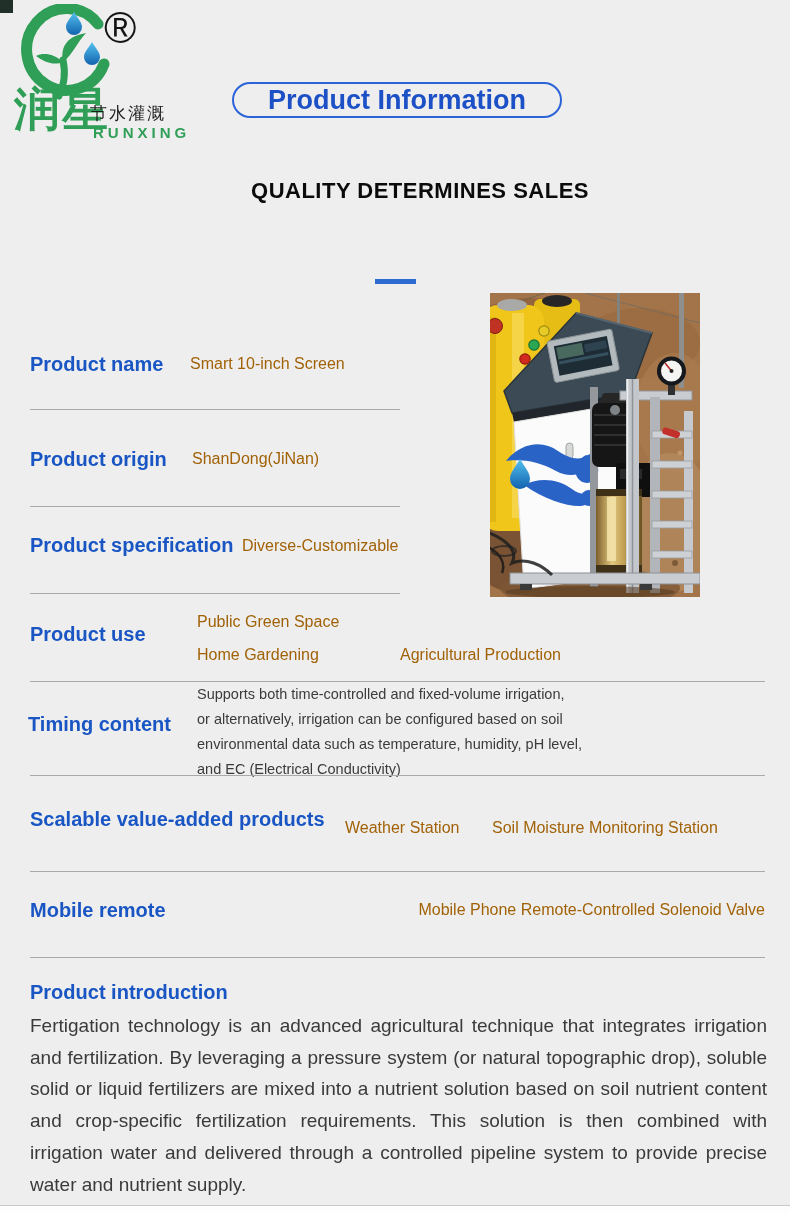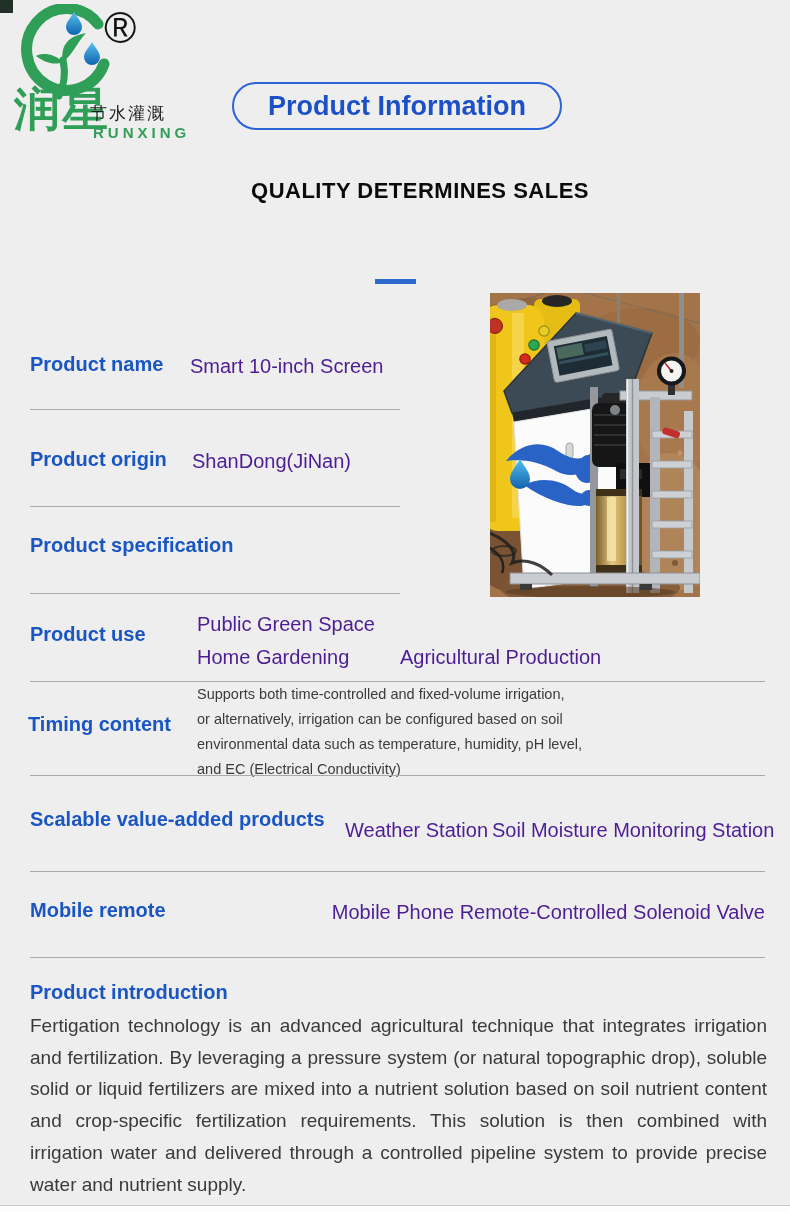--- a/index.html
+++ b/index.html
@@ -12,32 +12,32 @@
   .corner-dot{left:0;top:0;width:13px;height:13px;background:#22302a;}
 
   
   .logo-cn{left:14px;top:86px;font-size:46px;font-weight:bold;color:#2f9e56;letter-spacing:2px;line-height:1;}
   .logo-tagline{left:90px;top:102px;font-size:17px;color:#1c1c1c;letter-spacing:2px;}
   .logo-en{left:93px;top:124px;font-size:15px;font-weight:bold;color:#2f9e56;letter-spacing:4px;}
   .logo-reg{left:104px;top:6px;font-size:44px;color:#141414;line-height:1;}
 
   
   .pill{
-    left:232px;top:82px;width:330px;height:48px;
+    left:232px;top:82px;width:330px;height:36px;
     border:2px solid #2b63d9;border-radius:26px;
     display:flex;align-items:center;justify-content:center;
     color:#1c50c6;font-size:27px;font-weight:bold;box-sizing:border-box;
   }
   .title{left:50px;top:178px;width:740px;text-align:center;
     font-size:22px;font-weight:bold;color:#0b0b0b;letter-spacing:.5px;}
   .dash{left:375px;top:279px;width:41px;height:5px;background:#2e6bd0;}
 
   
   .label{color:#1956c4;font-weight:bold;font-size:20px;white-space:nowrap;}
-  .value{color:#4c1d95;font-size:20px;white-space:nowrap;}
+  .value{color:#a16207;font-size:16px;white-space:nowrap;}
   .small-line{color:#3b3b3b;font-size:14.5px;white-space:nowrap;}
   .divider{height:1px;background:#a9a9a9;}
   .mobile-value{width:575px;text-align:right;}
 
   
   .intro-heading{left:30px;top:981px;font-size:20px;font-weight:bold;color:#1956c4;}
   .intro-body{
     left:30px;top:1010px;width:737px;
     font-size:19px;line-height:31.7px;color:#3a3a3a;text-align:justify;
   }
@@ -188,20 +188,21 @@
 
   <div class="abs label" style="left:30px;top:353px;">Product name</div>
   <div class="abs value" style="left:190px;top:355px;">Smart 10-inch Screen</div>
   <div class="abs divider" style="left:30px;top:409px;width:370px;"></div>
 
   <div class="abs label" style="left:30px;top:448px;">Product origin</div>
   <div class="abs value" style="left:192px;top:450px;">ShanDong(JiNan)</div>
   <div class="abs divider" style="left:30px;top:506px;width:370px;"></div>
 
   <div class="abs label" style="left:30px;top:534px;">Product specification</div>
+  <div class="abs value" style="left:242px;top:537px;">Diverse-Customizable</div>
   <div class="abs divider" style="left:30px;top:593px;width:370px;"></div>
 
   <div class="abs label" style="left:30px;top:623px;">Product use</div>
   <div class="abs value" style="left:197px;top:613px;">Public Green Space</div>
   <div class="abs value" style="left:197px;top:646px;">Home Gardening</div>
   <div class="abs value" style="left:400px;top:646px;">Agricultural Production</div>
   <div class="abs divider" style="left:30px;top:681px;width:735px;"></div>
 
   <div class="abs label" style="left:28px;top:713px;">Timing content</div>
   <div class="abs small-line" style="left:197px;top:686px;">Supports both time-controlled and fixed-volume irrigation,</div>

